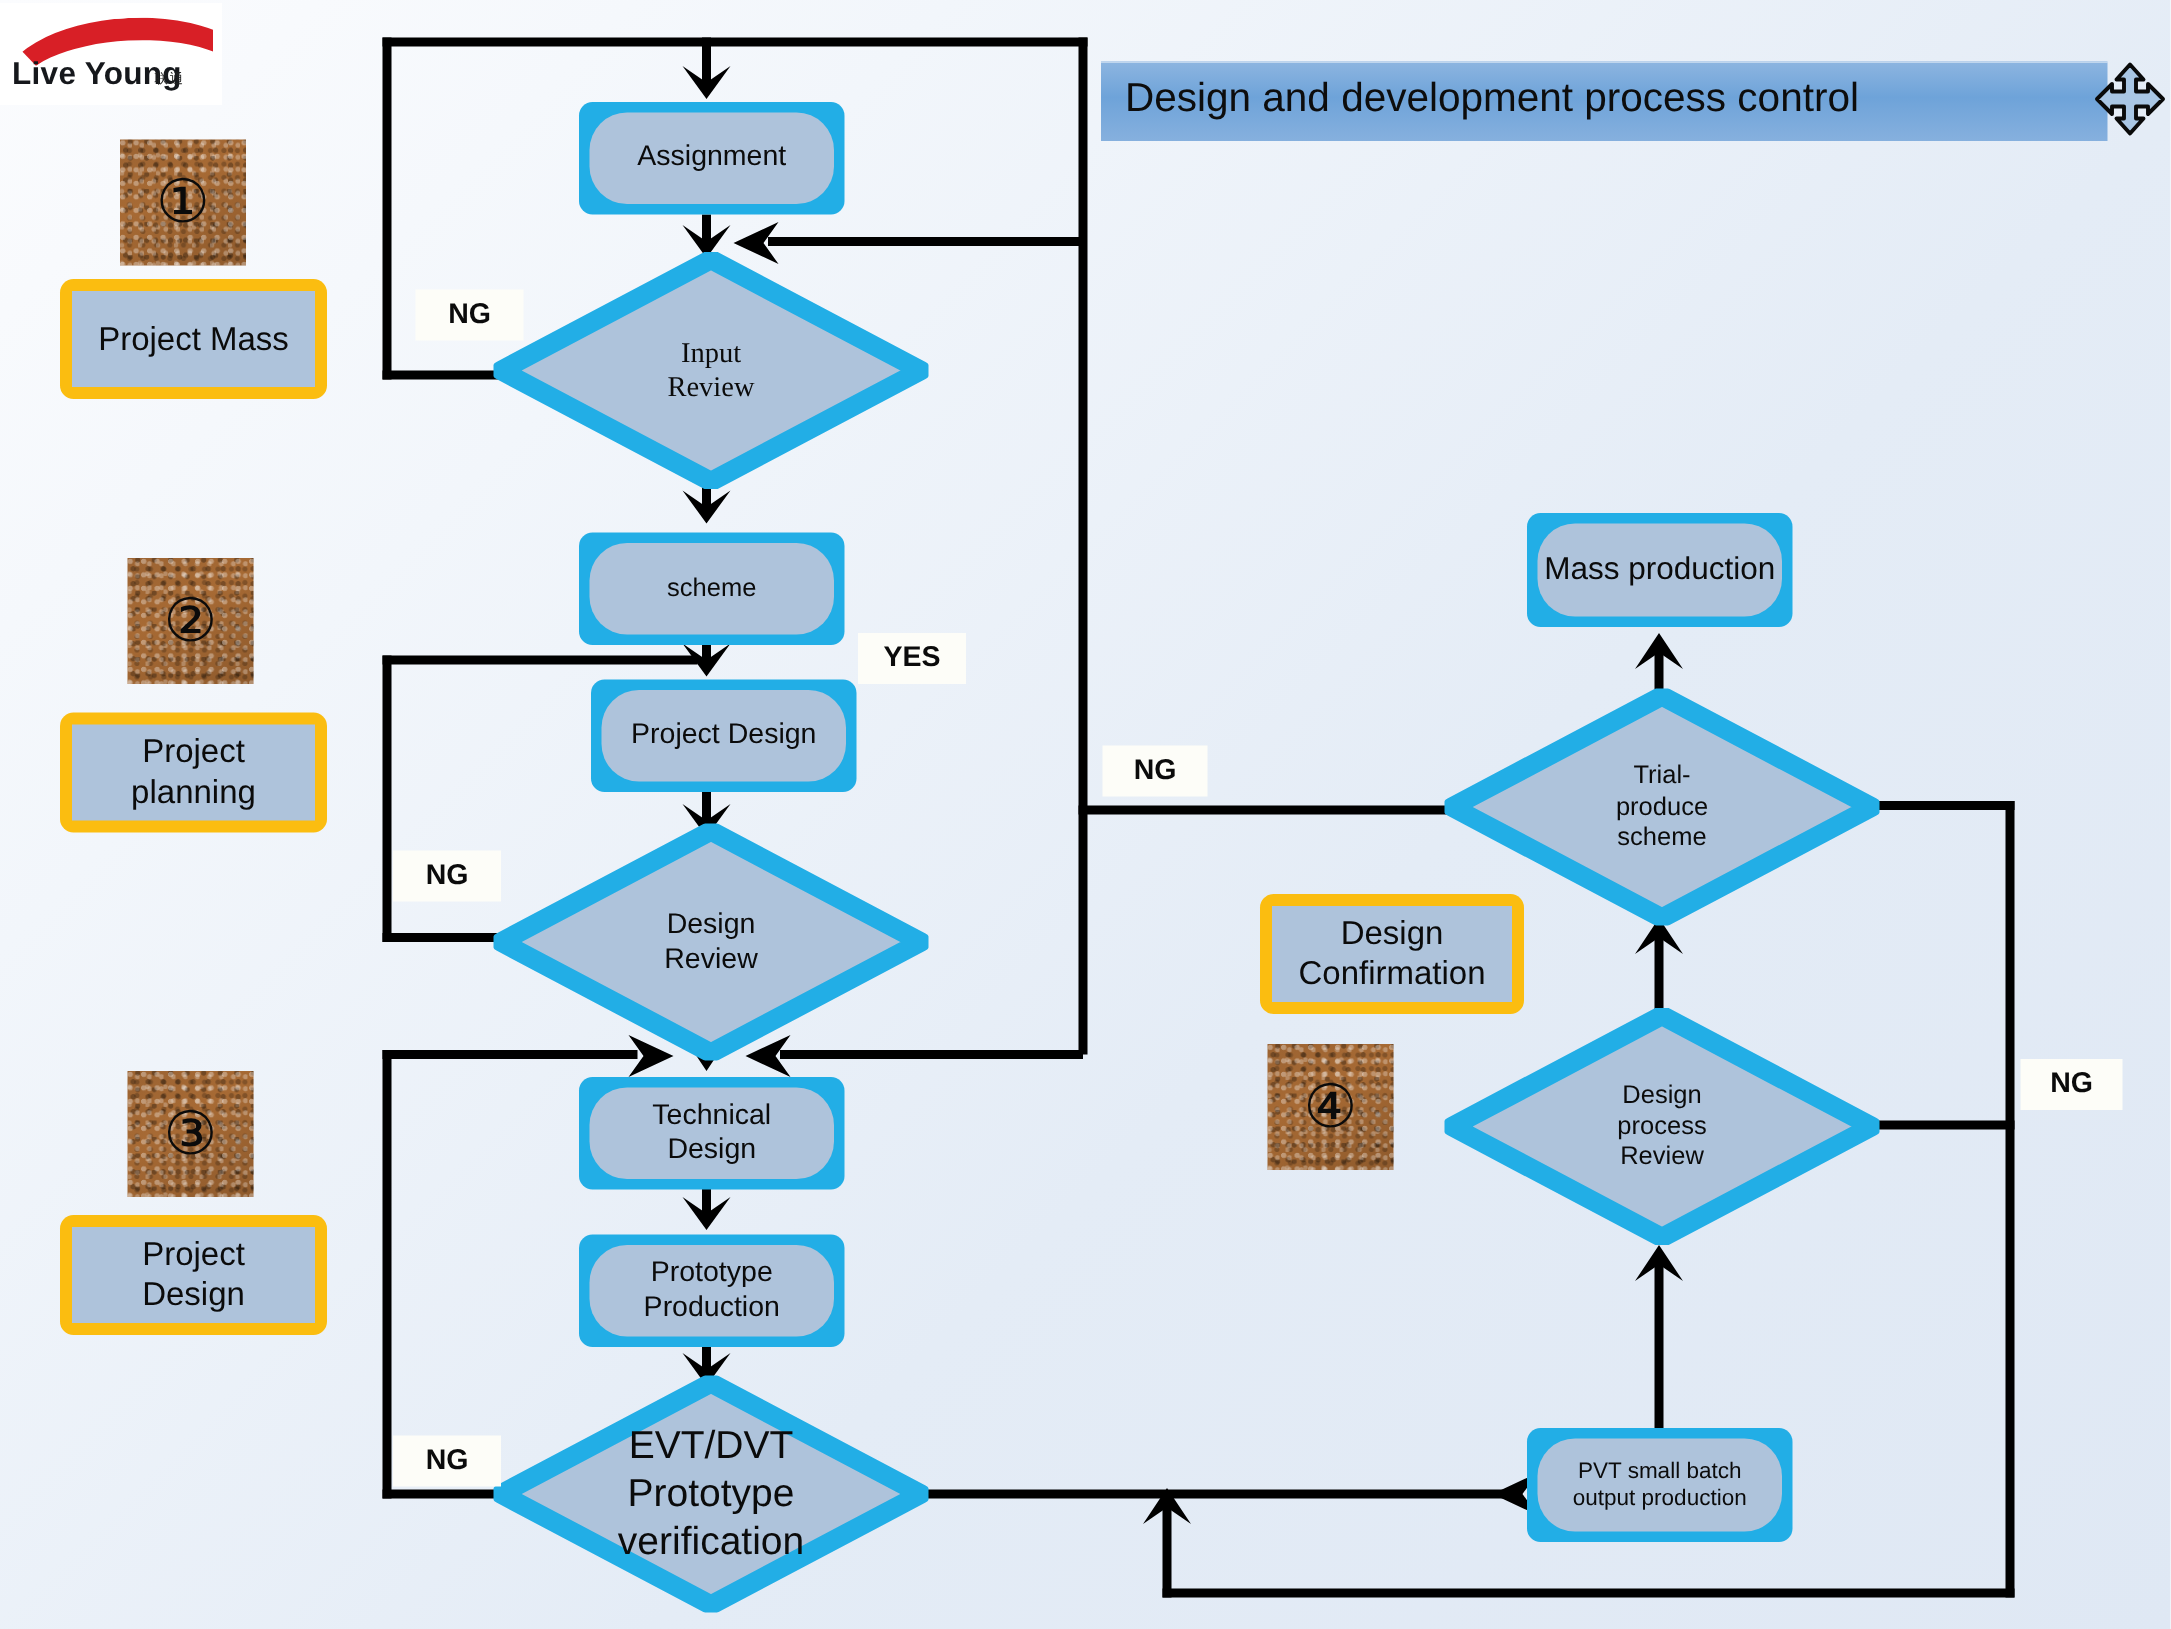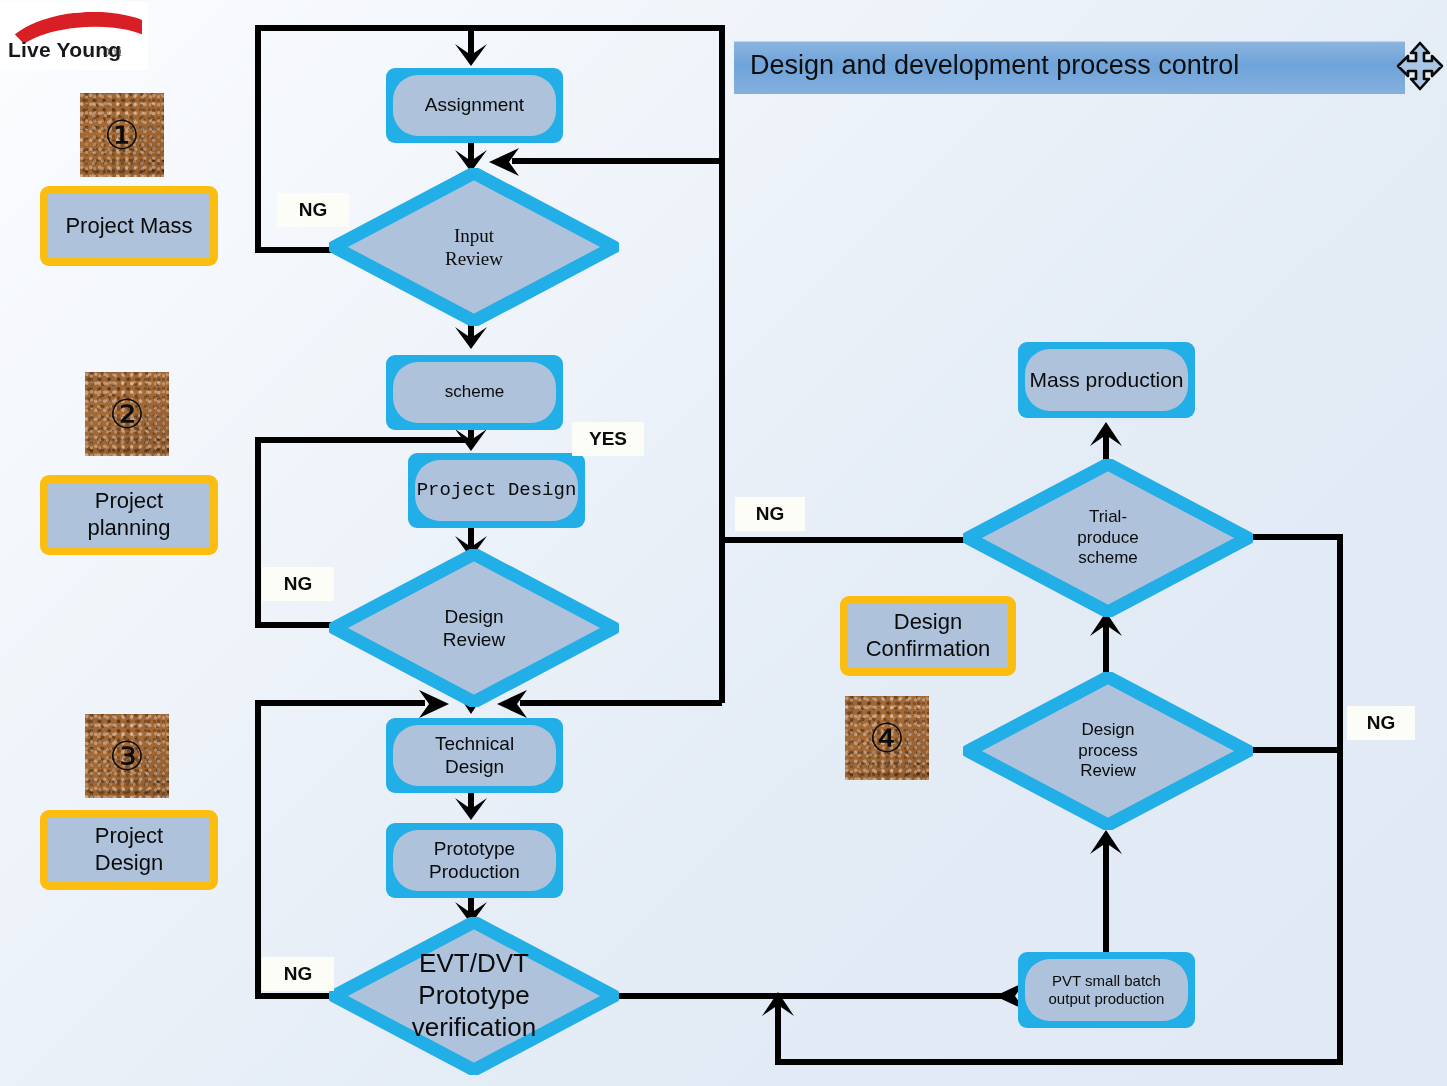--- a/index.html
+++ b/index.html
@@ -225,21 +225,21 @@
     </svg>
     <div class="lab" style="font-size:19px;">
       <div><span>Input</span><br><span>Review</span></div>
     </div>
   </div>
 
   <div class="node" style="left:386px;top:355px;width:177px;height:75px;">
     <div class="inner" style="font-size:17px;">scheme</div>
   </div>
 
-  <div class="node" style="left:408px;top:453px;width:177px;height:75px;font-family:Liberation Mono, monospace;">
+  <div class="node" style="left:394px;top:453px;width:177px;height:75px;">
     <div class="inner" style="font-size:19px;">Project Design</div>
   </div>
 
   <div class="dia" style="left:329px;top:549px;width:290px;height:158px;">
     <svg width="290" height="158" viewBox="0 0 290 158">
       <polygon points="145,5 285,79 145,153 5,79" fill="#aec3db" stroke="#22aee6" stroke-width="13" stroke-linejoin="round"></polygon>
     </svg>
     <div class="lab" style="font-size:19px;">
       <div><span>Design</span><br><span>Review</span></div>
     </div>

